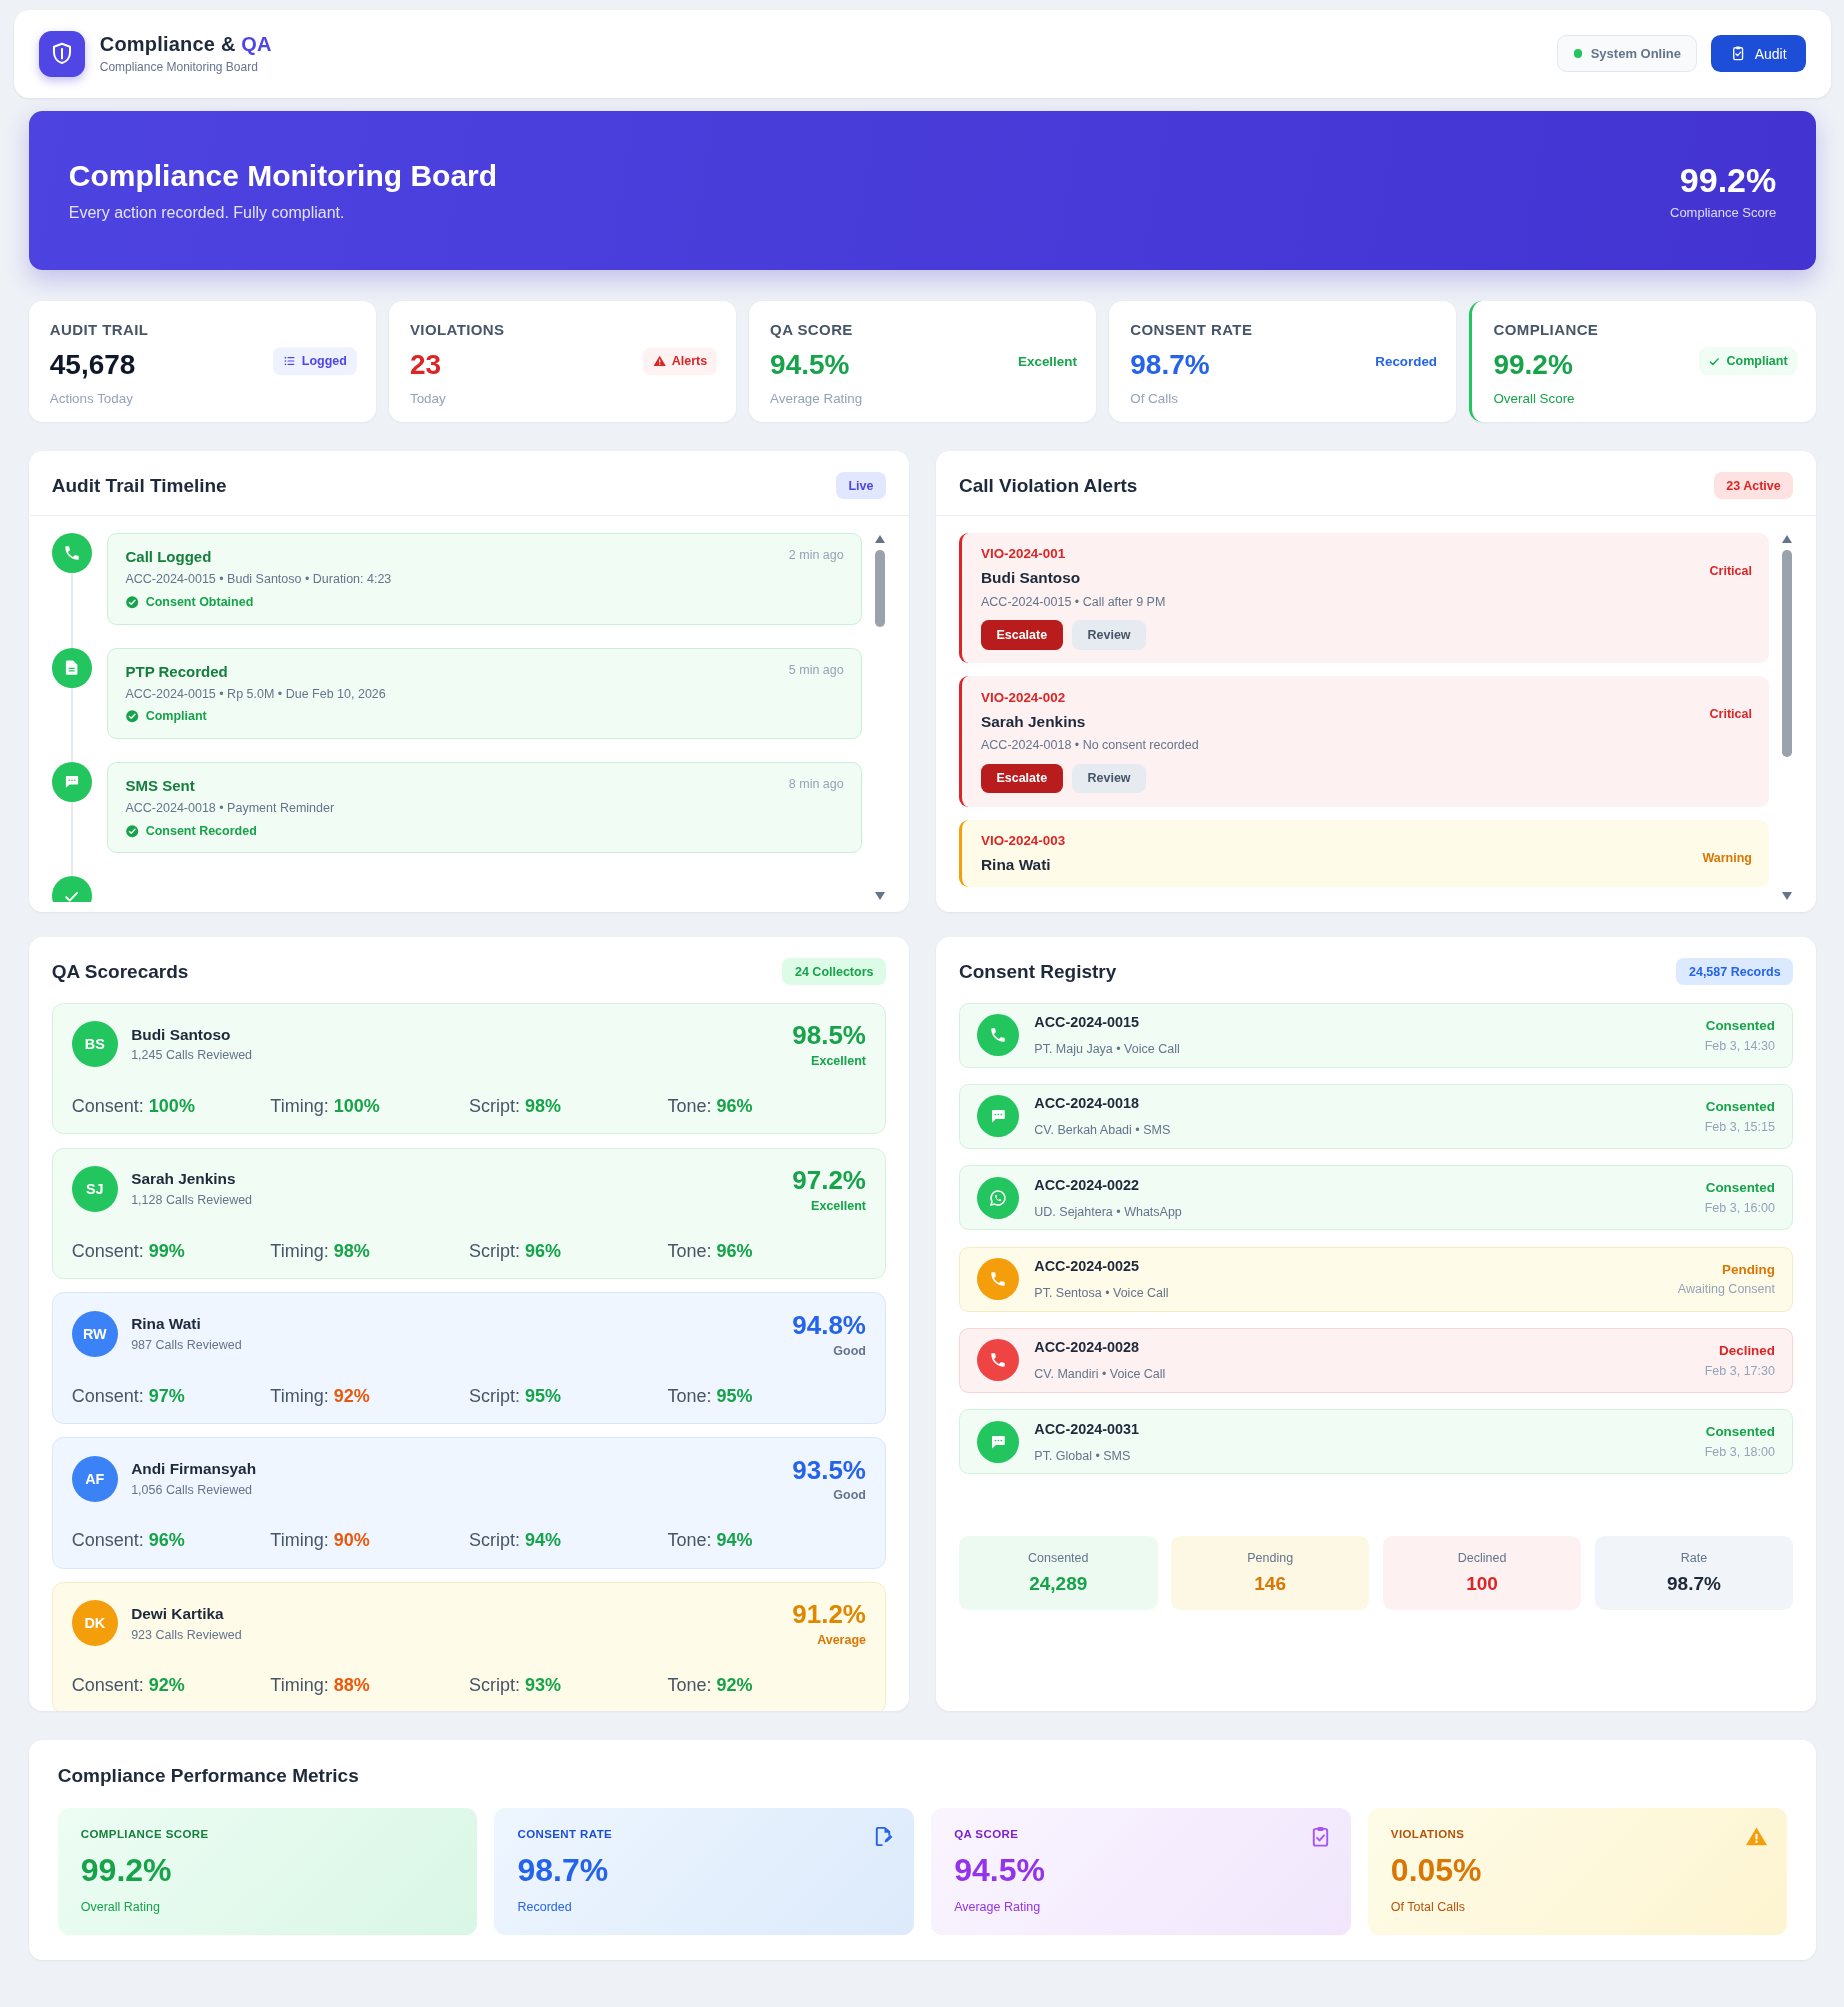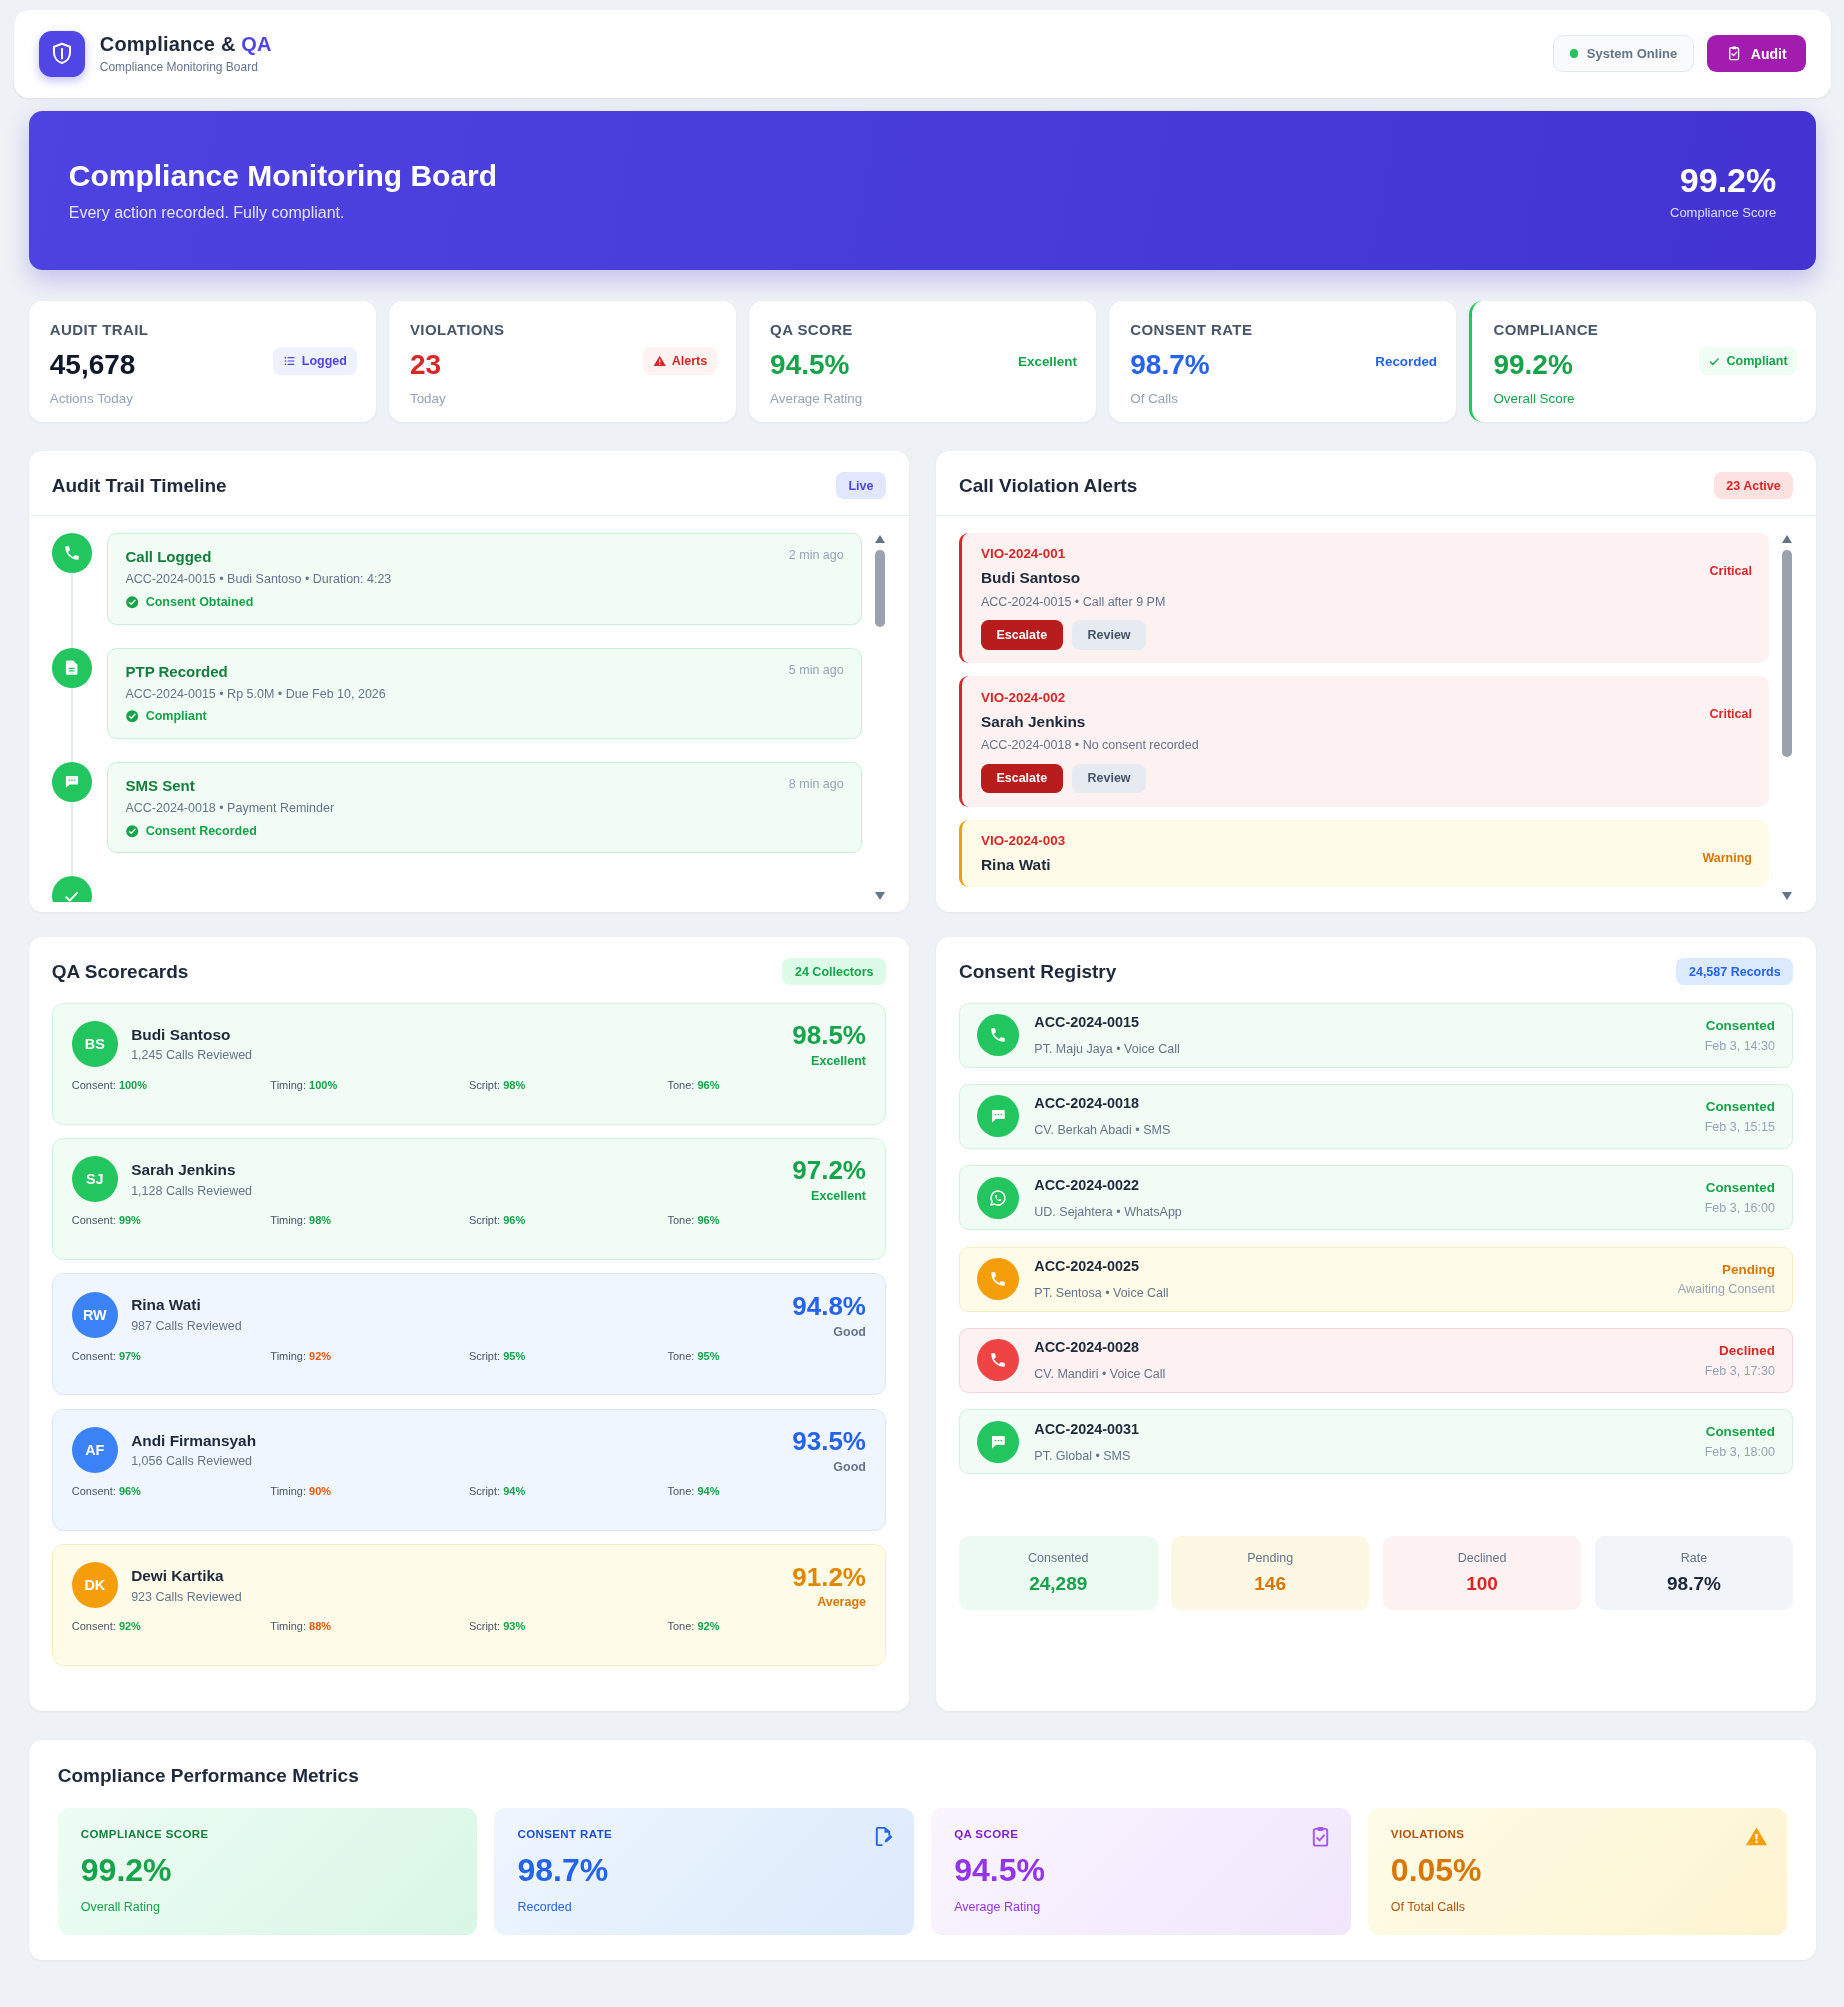--- a/index.html
+++ b/index.html
@@ -10,21 +10,21 @@
   
   .header{background:#fff;border-radius:15.4px;height:88px;display:flex;align-items:center;justify-content:space-between;padding:0 25px;box-shadow:0 1px 2.9px rgba(15,23,42,.07)}
   .brand{display:flex;align-items:center;gap:14.4px}
   .logo{width:46px;height:46px;border-radius:12.5px;background:#5046e5;display:flex;align-items:center;justify-content:center;box-shadow:0 3.8px 9.6px rgba(80,70,229,.35)}
   .brand-title{font-size:20px;font-weight:bold;letter-spacing:0.2px}
   .brand-title .qa{color:#4f46e5}
   .brand-sub{font-size:12px;color:#64748b;margin-top:3.8px}
   .header-right{display:flex;gap:13.4px;align-items:center}
   .status-pill{display:flex;align-items:center;gap:8.6px;border:1px solid #e2e8f0;background:#f8fafc;border-radius:9.6px;padding:9.6px 15.4px;font-size:13px;color:#64748b;font-weight:bold}
   .dot{width:8.6px;height:8.6px;border-radius:50%;background:#22c55e}
-  .audit-btn{display:flex;align-items:center;gap:8.6px;background:#a21caf;color:#fff;border:none;border-radius:9.6px;padding:10.6px 19px;font-size:14px;font-weight:bold;cursor:pointer}
+  .audit-btn{display:flex;align-items:center;gap:8.6px;background:#1d4ed8;color:#fff;border:none;border-radius:9.6px;padding:10.6px 19px;font-size:14px;font-weight:normal;cursor:pointer}
 
   .content{margin:13.4px 14.4px 0}
 
   
   .hero{background:linear-gradient(100deg,#4d43e0,#4334d2);border-radius:13.4px;height:159px;padding:0 40px;display:flex;justify-content:space-between;align-items:center;color:#fff;box-shadow:0 9.6px 23px rgba(67,52,210,.25)}
   .hero h1{font-size:30px;font-weight:bold}
   .hero p{margin-top:10.6px;font-size:16px;color:rgba(255,255,255,.85)}
   .hero-score{text-align:right}
   .hero-score .v{font-size:34px;font-weight:bold}
   .hero-score .l{font-size:13px;color:rgba(255,255,255,.82);margin-top:4.8px}
@@ -109,21 +109,21 @@
   .avatar{width:46px;height:46px;border-radius:50%;color:#fff;font-weight:bold;font-size:14.4px;display:flex;align-items:center;justify-content:center;flex-shrink:0}
   .av-green{background:#22c55e}.av-blue{background:#3b82f6}.av-orange{background:#f59e0b}
   .qa-names{margin-left:13.4px}
   .qa-name{font-size:15.4px;font-weight:bold}
   .qa-sub{font-size:12.5px;color:#64748b;margin-top:4.8px}
   .qa-score{margin-left:auto;text-align:right}
   .qa-score .v{font-size:26px;font-weight:bold}
   .qa-score .r{font-size:12.5px;margin-top:2.9px;font-weight:bold}
   .s-green{color:#16a34a}.s-blue{color:#2563eb}.s-orange{color:#e08700}
   .r-green{color:#16a34a}.r-gray{color:#64748b}.r-orange{color:#d97706}
-  .qa-metrics{display:grid;grid-template-columns:repeat(4,1fr);margin-top:11px;font-size:11px;color:#475569}
+  .qa-metrics{display:grid;grid-template-columns:repeat(4,1fr);margin-top:28px;font-size:18px;color:#475569}
   .qa-metrics .mv{font-weight:bold}
   .mv.g{color:#16a34a}.mv.o{color:#ea580c}
 
   
   .c-list{margin-top:17.3px}
   .c-item{display:flex;align-items:center;gap:15px;border-radius:9.6px;border:1px solid;padding:10.6px 17.3px;margin-bottom:16.3px;height:65px}
   .c-green{background:#f1fcf4;border-color:#d3f2dd}
   .c-yellow{background:#fefbe8;border-color:#f5ecc4}
   .c-red{background:#fdf1f1;border-color:#f6d5d5}
   .c-icon{width:42px;height:42px;border-radius:50%;display:flex;align-items:center;justify-content:center;color:#fff;flex-shrink:0}

